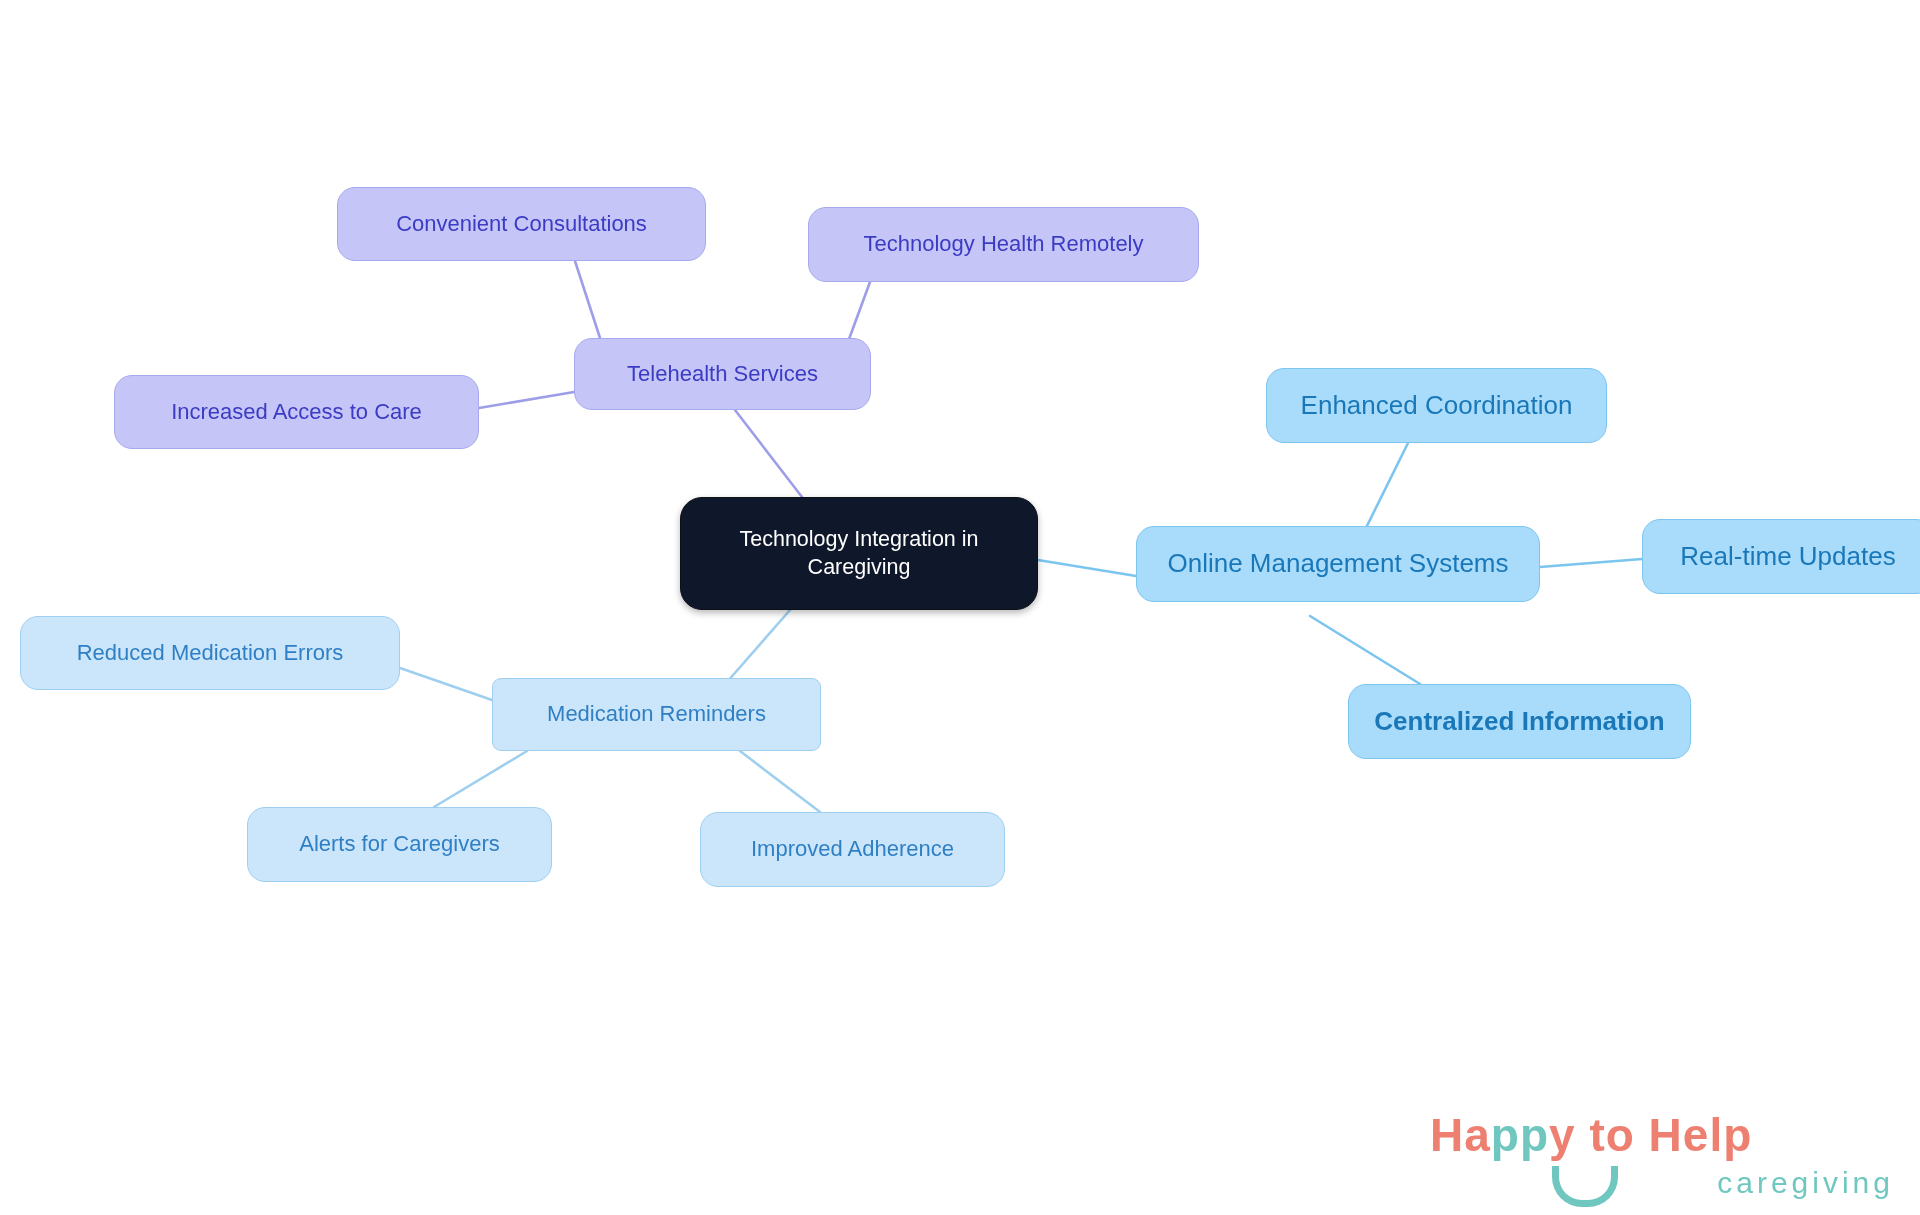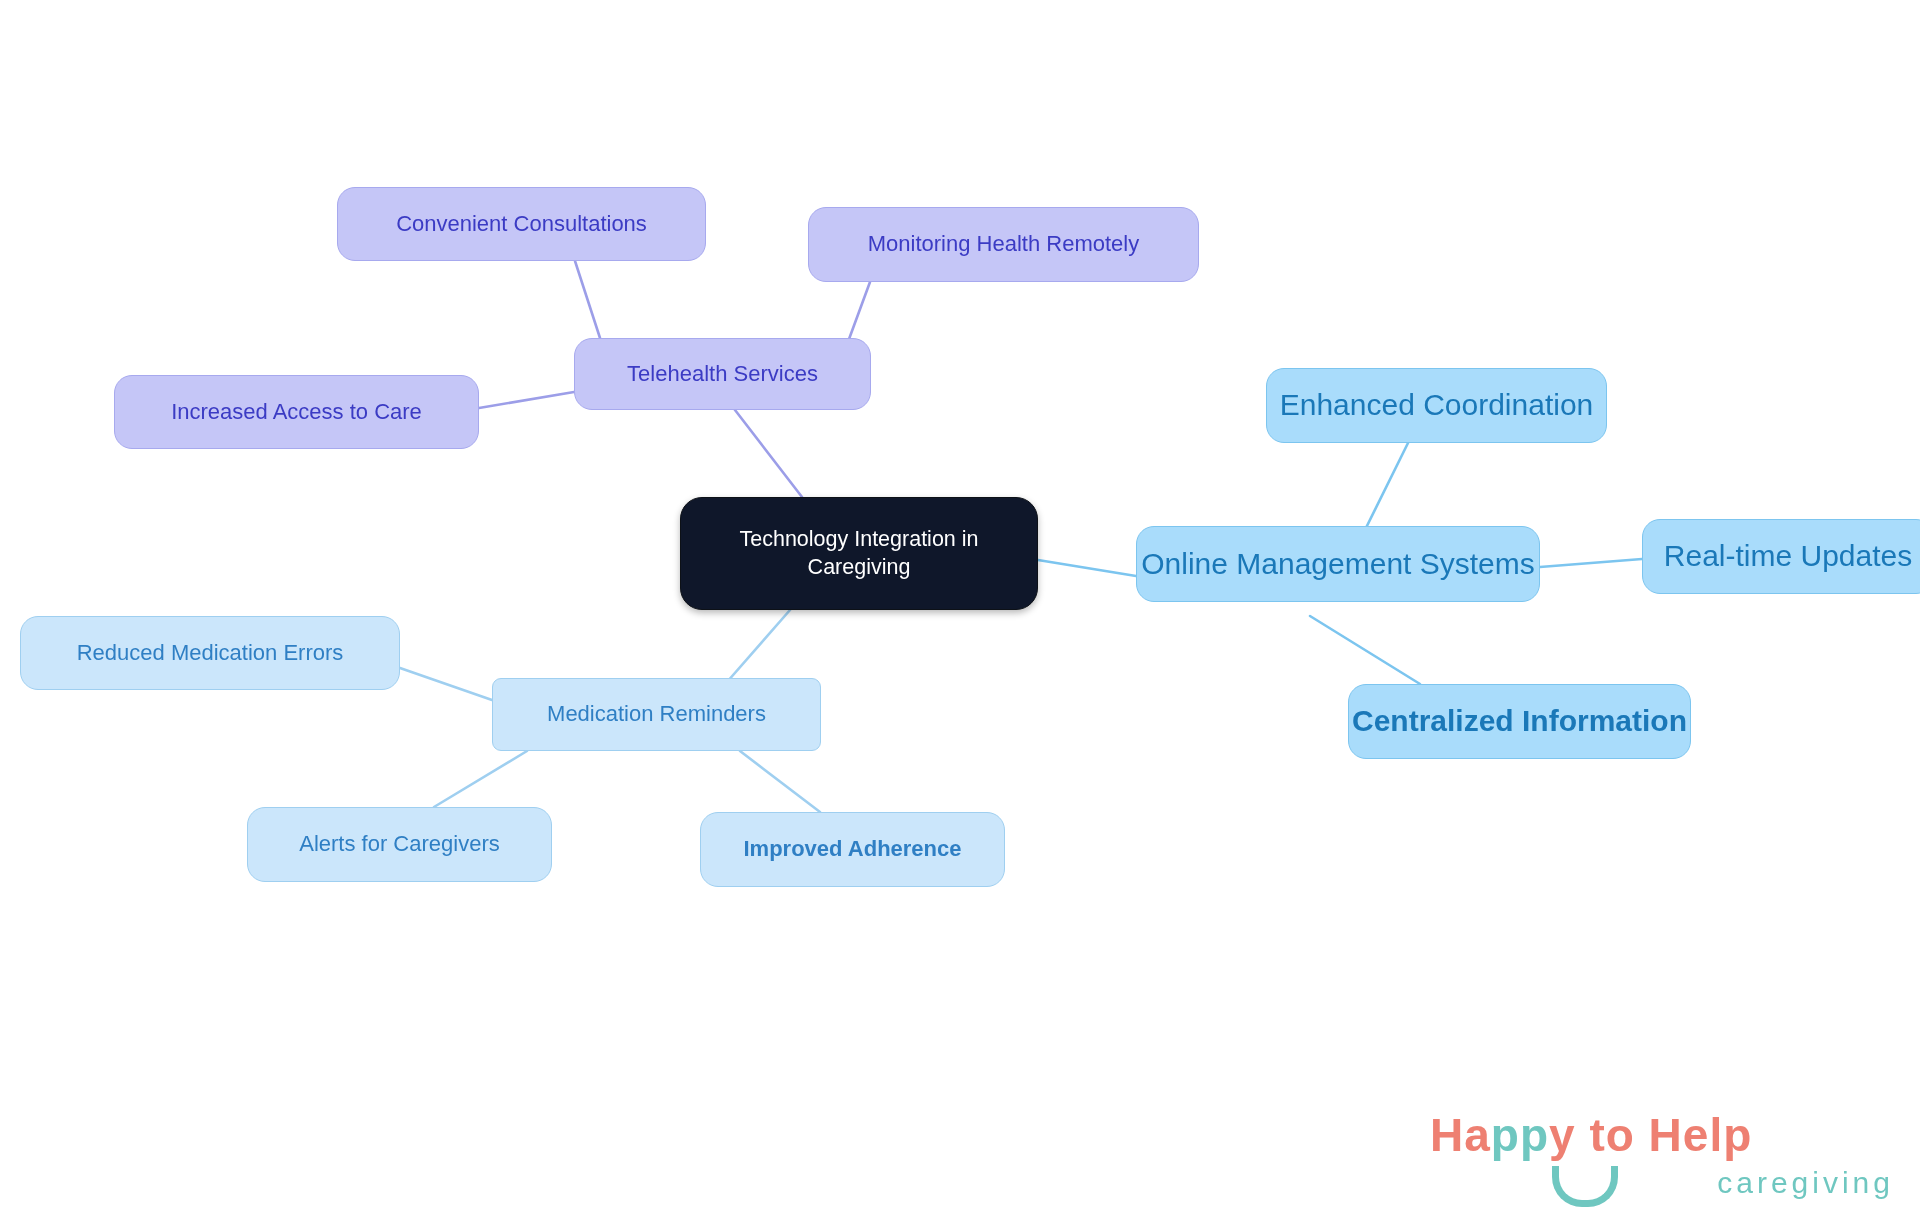--- a/index.html
+++ b/index.html
@@ -55,21 +55,21 @@
   .node.purple {
     background: #c5c6f7;
     border-color: #a7a9ee;
     color: #3b3bc4;
     font-size: 22px;
   }
   .node.blue {
     background: #a9dcfb;
     border-color: #7cc5ef;
     color: #1a78b8;
-    font-size: 30px;
+    font-size: 26px;
   }
   .node.blue-soft {
     background: #cbe6fb;
     border-color: #9fcff0;
     color: #2f7fc4;
     font-size: 22px;
   }
 
   #logo {
     position: absolute;
@@ -135,21 +135,21 @@
       <div class="node root" style="left: 680px; top: 497px; width: 358px; height: 113px;">
         <span>Technology Integration in Caregiving</span>
       </div>
       <div class="node purple" style="left: 574px; top: 338px; width: 297px; height: 72px;">
         <span>Telehealth Services</span>
       </div>
       <div class="node purple" style="left: 337px; top: 187px; width: 369px; height: 74px;">
         <span>Convenient Consultations</span>
       </div>
       <div class="node purple" style="left: 808px; top: 207px; width: 391px; height: 75px;">
-        <span>Monitoring Health Remotely</span>
+        <span>Technology Health Remotely</span>
       </div>
       <div class="node purple" style="left: 114px; top: 375px; width: 365px; height: 74px;">
         <span>Increased Access to Care</span>
       </div>
       <div class="node blue" style="left: 1136px; top: 526px; width: 404px; height: 76px;">
         <span>Online Management Systems</span>
       </div>
       <div class="node blue" style="left: 1266px; top: 368px; width: 341px; height: 75px;">
         <span>Enhanced Coordination</span>
       </div>
@@ -161,21 +161,21 @@
       </div>
       <div class="node blue-soft" style="left: 492px; top: 678px; width: 329px; height: 73px; border-radius: 9px;">
         <span>Medication Reminders</span>
       </div>
       <div class="node blue-soft" style="left: 20px; top: 616px; width: 380px; height: 74px; text-align: center;">
         <span>Reduced Medication Errors</span>
       </div>
       <div class="node blue-soft" style="left: 247px; top: 807px; width: 305px; height: 75px;">
         <span>Alerts for Caregivers</span>
       </div>
-      <div class="node blue-soft" style="left: 700px; top: 812px; width: 305px; height: 75px; font-weight: bold;">
+      <div class="node blue-soft" style="left: 700px; top: 812px; width: 305px; height: 75px;">
         <span>Improved Adherence</span>
       </div>
     </div>
 
   <div id="logo">
     <div class="logo-wordmark"><span>Ha</span><span class="logo-pp">pp</span><span>y to Help</span></div>
     <div class="logo-smile"></div>
     <div class="logo-sub">caregiving</div>
   </div>
 

